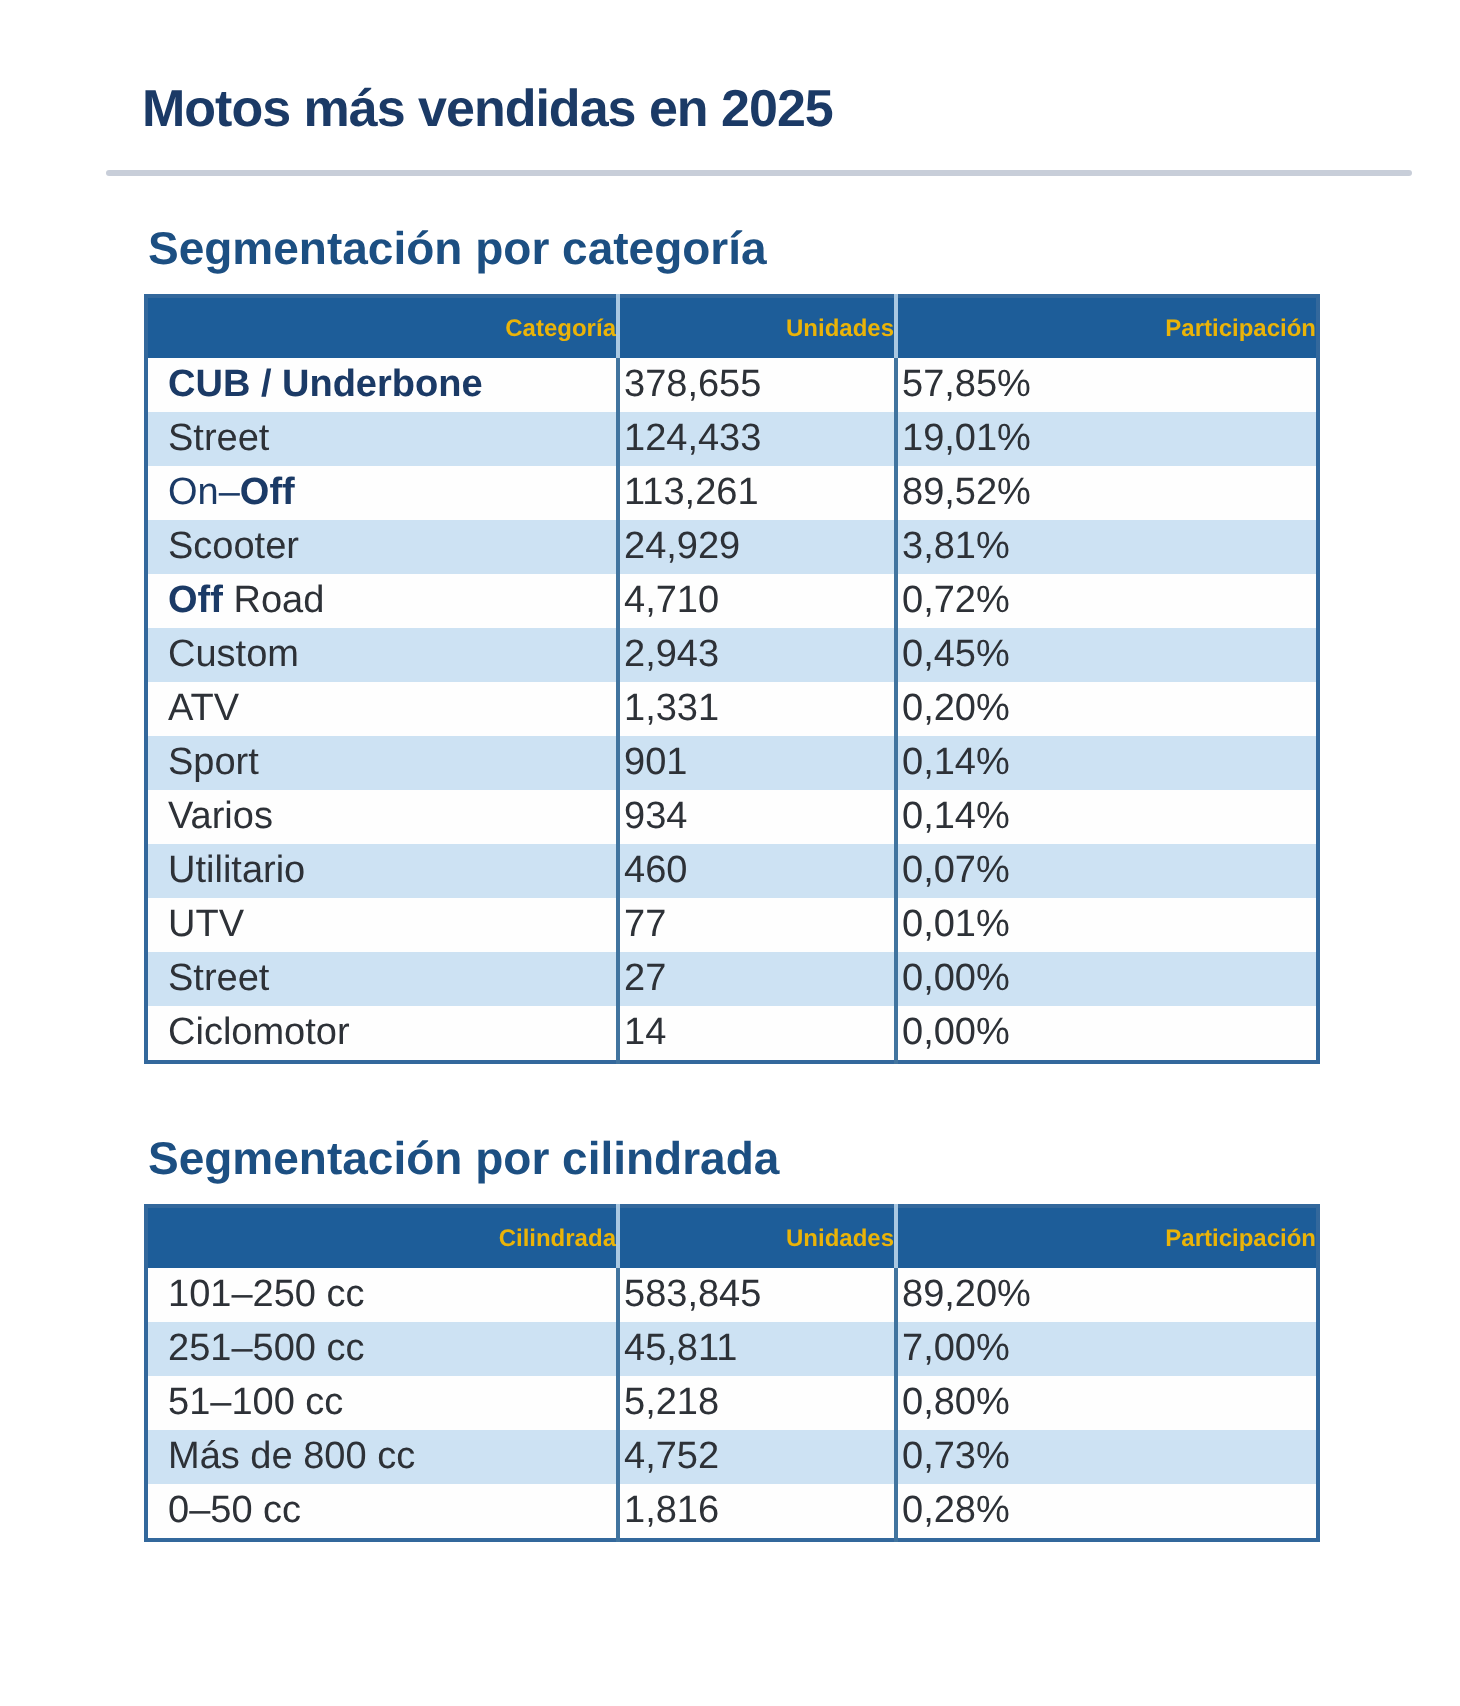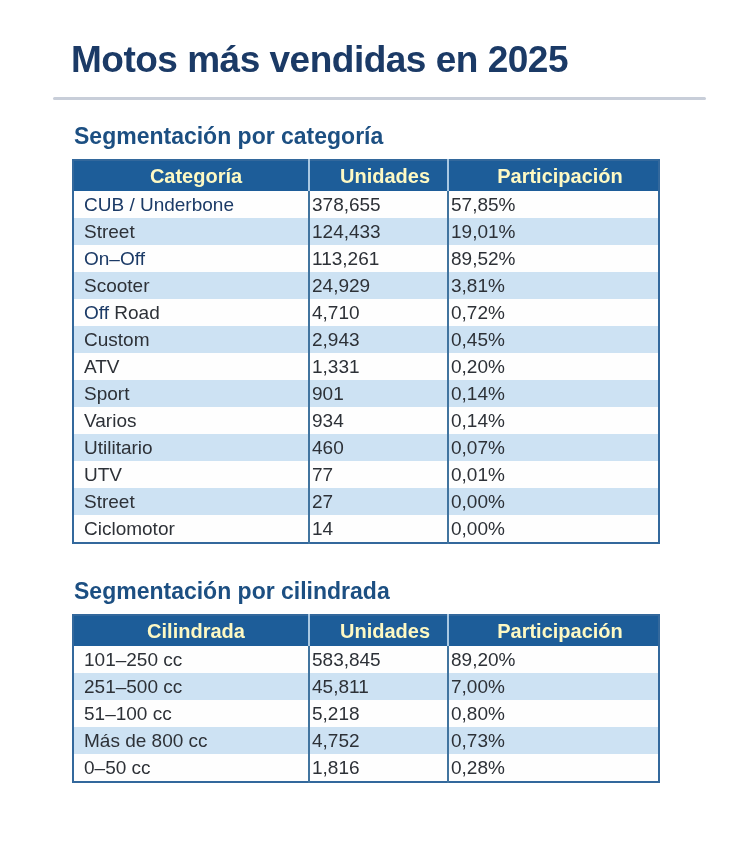--- a/index.html
+++ b/index.html
@@ -14,55 +14,55 @@
     --rule:#c8ced9;
   }
   html,body{margin:0;padding:0;}
   body{
     width:730px;height:853px;overflow:hidden;background:#ffffff;
     font-family:"Liberation Sans", sans-serif;
   }
   .page{position:relative;width:730px;height:853px;}
   .page-title{
     margin:0 0 16px 71px;padding-top:40px;
-    font-size:37px;font-weight:700;color:var(--navy);
+    font-size:26px;font-weight:700;color:var(--navy);
     letter-spacing:-0.5px;line-height:1.1;
   }
   .title-rule{
     margin:14px 24px 0 53px;height:3px;background:var(--rule);border-radius:2px;
   }
   .section-heading{
     margin:24px 0 10px 74px;
     font-size:23px;font-weight:700;color:var(--heading);line-height:1.1;
   }
   .section-heading.second{margin-top:35px;}
   table.data-table{
     margin-left:72px;width:586px;
     border-collapse:collapse;table-layout:fixed;
     border:2px solid var(--outer-border);
   }
   col.c-label{width:236px;}
   col.c-units{width:139px;}
   col.c-share{width:211px;}
   thead th{
-    background:var(--header-bg);color:#fef9c3;
-    font-size:20px;font-weight:700;text-align:center;
+    background:var(--header-bg);color:#eab308;
+    font-size:12px;font-weight:700;text-align:right;
     height:30px;padding:0 0 0 10px;line-height:30px;
     white-space:nowrap;overflow:hidden;
   }
   thead th + th{border-left:2px solid var(--header-divider);padding-left:13px;}
   tbody td{
     font-size:19px;color:var(--text);
     height:27px;padding:0 0 0 10px;line-height:27px;
     white-space:nowrap;overflow:hidden;
   }
   tbody td + td{border-left:2px solid var(--body-divider);padding-left:2px;}
   tbody tr:nth-child(even){background:var(--row-alt);}
   tbody tr:nth-child(odd){background:#fefefe;}
-  .seg-bold{font-weight:400;color:var(--navy);}
+  .seg-bold{font-weight:700;color:var(--navy);}
   .seg-navy{color:var(--navy);}
   .seg-plain{color:var(--text);}
 </style>
 </head>
 <body>
 
 <div class="page">
 
   <h1 class="page-title">Motos más vendidas en 2025</h1>
   <div class="title-rule"></div>

